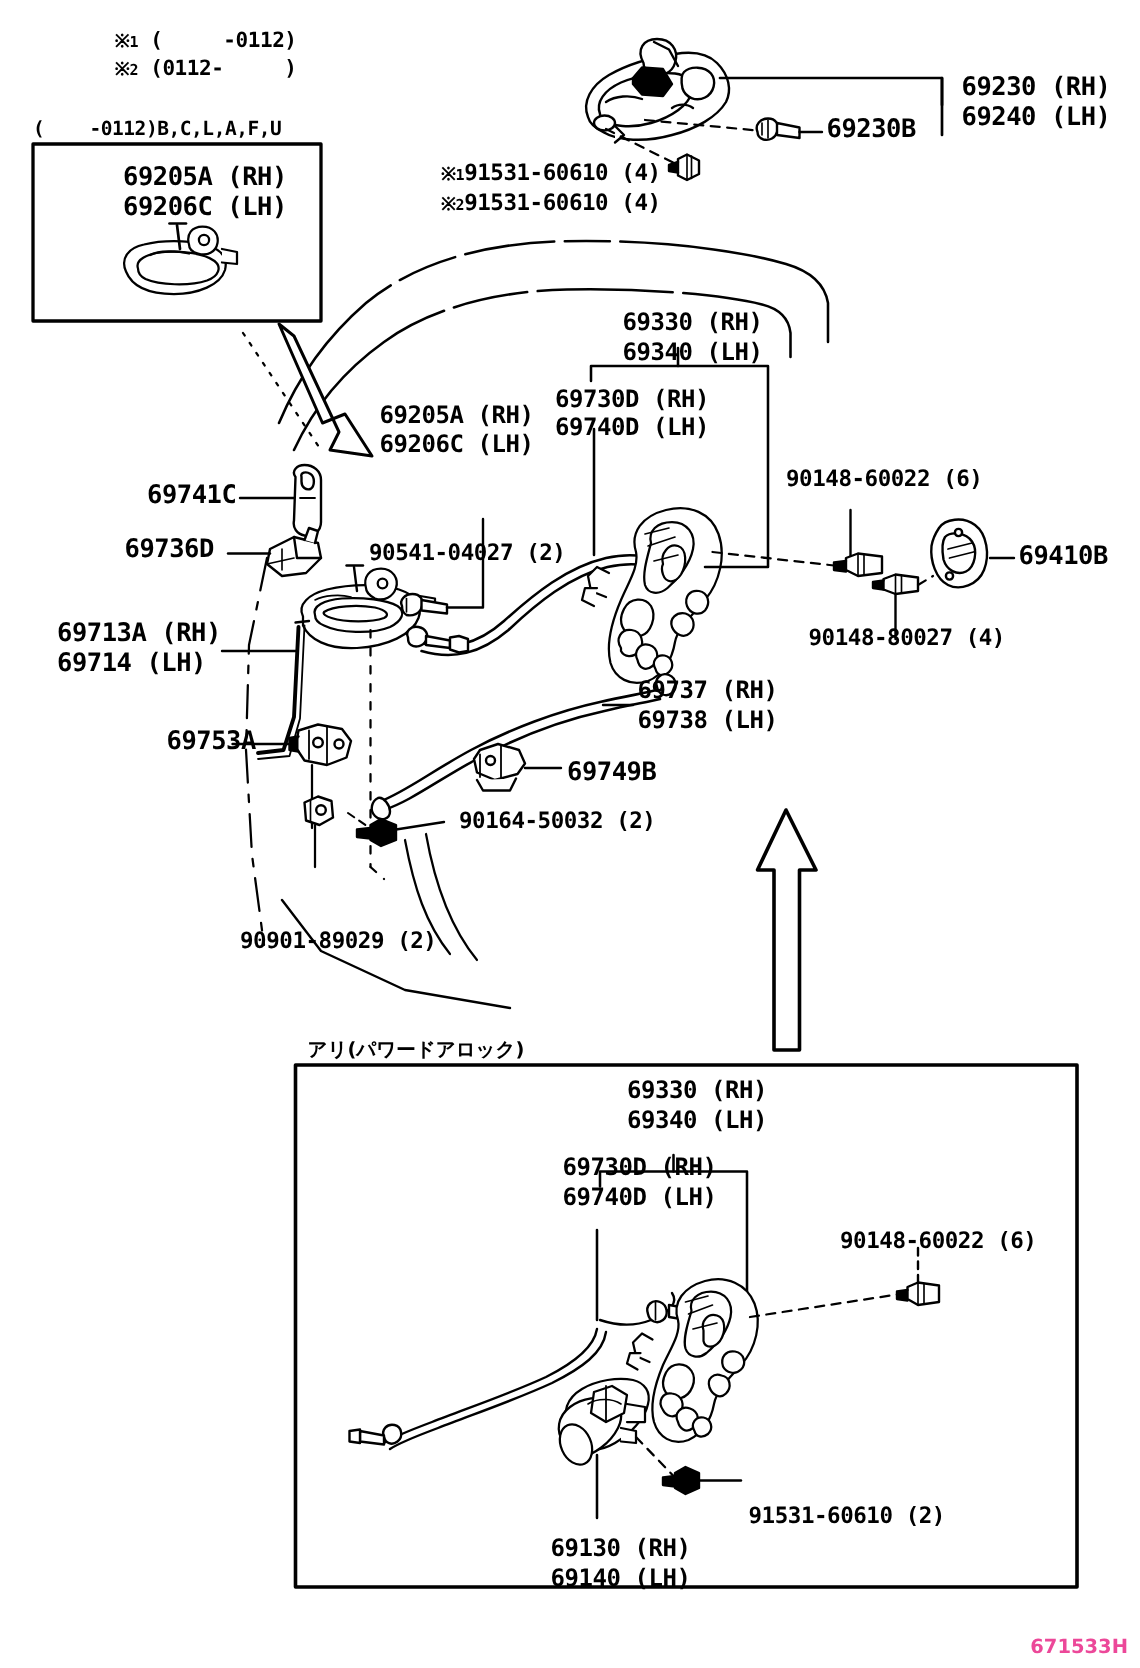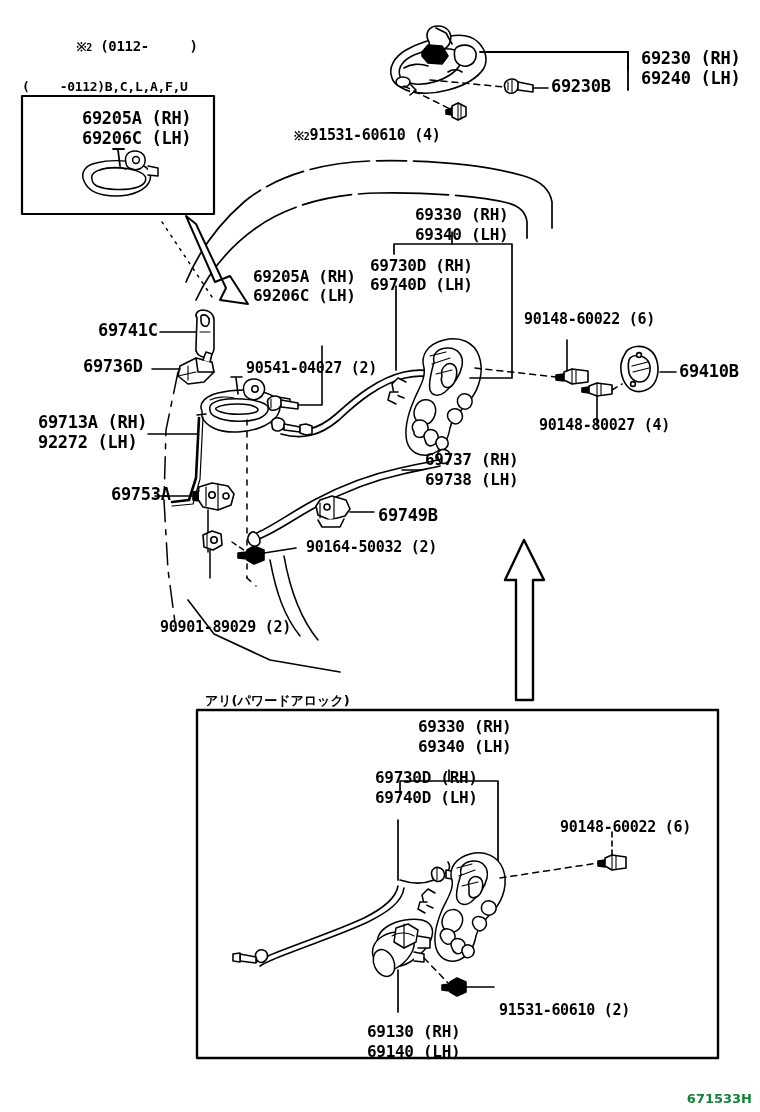--- a/index.html
+++ b/index.html
@@ -36,21 +36,21 @@
     font-size:13px;
     letter-spacing:0px;
   }
   .corner{
     position:absolute;
     right:8px;
     bottom:6px;
     font-family:"DejaVu Sans","Liberation Sans",sans-serif;
     font-weight:bold;
     font-size:13px;
-    color:#15803d;
+    color:#ec4899;
     letter-spacing:0px;
   }
   .mk{font-size:12px;}
   .sub{font-size:10px;vertical-align:0px;}
 </style>
 </head>
 <body>
 
 <div id="page">
 
@@ -361,33 +361,39 @@
       <g>
         <path d="M450 982 L457 978 L466 982 L466 992 L457 996 L450 992 Z" fill="#000"></path>
         <path d="M450 984 L442 985 L442 990 L450 991" fill="#000"></path>
       </g>
       <path d="M466 987 L494 987" stroke-width="1.6"></path>
       <path d="M424 958 L450 985" stroke-width="1.5" stroke-dasharray="6 5"></path>
 
     </g>
   </svg>
 
+  <div class="lbl t14" style="left:44px;top:6px;">
+    <span class="mk">※</span><span class="sub">1</span> <span>(     -0112)</span>
+  </div>
   <div class="lbl t14" style="left:44px;top:25px;">
     <span class="mk">※</span><span class="sub">2</span> <span>(0112-     )</span>
   </div>
 
   <div class="lbl t13" style="left:22px;top:80px;">(    -0112)B,C,L,A,F,U</div>
 
   <div class="lbl t17" style="left:82px;top:110px;">69205A (RH)</div>
   <div class="lbl t17" style="left:82px;top:130px;">69206C (LH)</div>
 
   <div class="lbl t17" style="left:641px;top:50px;">69230 (RH)</div>
   <div class="lbl t17" style="left:641px;top:70px;">69240 (LH)</div>
   <div class="lbl t17" style="left:551px;top:78px;">69230B</div>
 
+  <div class="lbl t15" style="left:259px;top:93px;">
+    <span class="mk">※</span><span class="sub">1</span><span>91531-60610 (4)</span>
+  </div>
   <div class="lbl t15" style="left:259px;top:113px;">
     <span class="mk">※</span><span class="sub">2</span><span>91531-60610 (4)</span>
   </div>
 
   <div class="lbl t16" style="left:253px;top:269px;">69205A (RH)</div>
   <div class="lbl t16" style="left:253px;top:288px;">69206C (LH)</div>
 
   <div class="lbl t16" style="left:415px;top:207px;">69330 (RH)</div>
   <div class="lbl t16" style="left:415px;top:227px;">69340 (LH)</div>
 
@@ -399,21 +405,21 @@
   <div class="lbl t15" style="left:524px;top:312px;">90148-60022 (6)</div>
 
   <div class="lbl t17" style="left:679px;top:363px;">69410B</div>
 
   <div class="lbl t15" style="left:539px;top:418px;">90148-80027 (4)</div>
 
   <div class="lbl t17" style="left:98px;top:322px;">69741C</div>
   <div class="lbl t17" style="left:83px;top:358px;">69736D</div>
 
   <div class="lbl t17" style="left:38px;top:414px;">69713A (RH)</div>
-  <div class="lbl t17" style="left:38px;top:434px;">92272 (LH)</div>
+  <div class="lbl t17" style="left:38px;top:434px;">69714 (LH)</div>
 
   <div class="lbl t17" style="left:93px;top:486px;margin-left:18px;">69753A</div>
 
   <div class="lbl t16" style="left:425px;top:452px;">69737 (RH)</div>
   <div class="lbl t16" style="left:425px;top:472px;">69738 (LH)</div>
 
   <div class="lbl t17" style="left:378px;top:507px;">69749B</div>
 
   <div class="lbl t15" style="left:306px;top:540px;">90164-50032 (2)</div>
 

